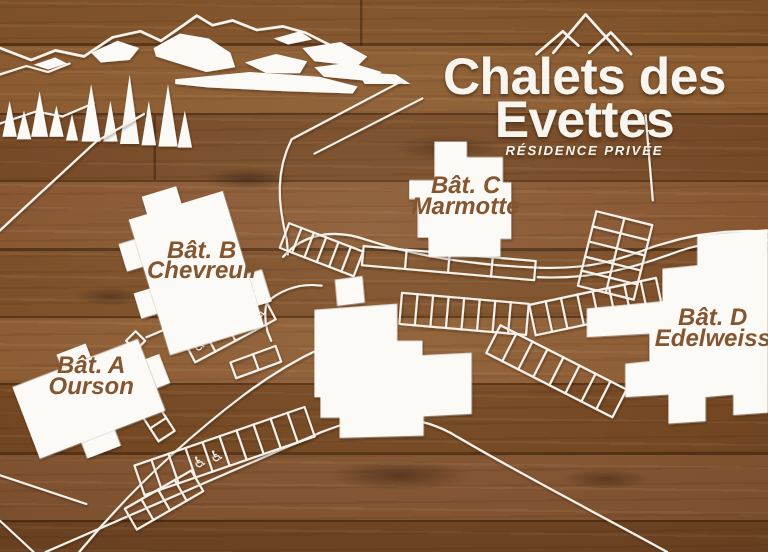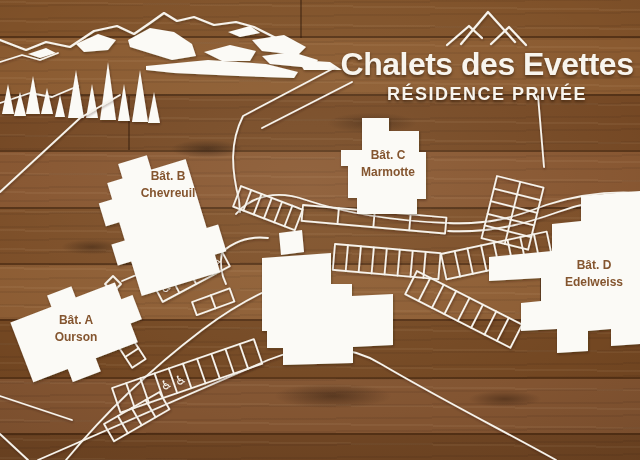--- a/index.html
+++ b/index.html
@@ -40,24 +40,24 @@
         #6f4523 435px,#6f4523 460px);
   }
   .vseam{position:absolute;width:2px;background:rgba(48,26,10,0.45);}
   svg.linework{position:absolute;left:0;top:0;}
   .white-stroke{stroke:#f7f3ec;fill:none;stroke-width:1.8;stroke-linecap:round;stroke-linejoin:round;}
   .white-fill{fill:#fbfaf6;stroke:none;}
   .ridge{stroke-width:2.2;}
   .wheel{fill:#f7f3ec;font-size:13px;font-weight:bold;text-anchor:middle;font-family:"DejaVu Sans",sans-serif;}
   .title-block{position:absolute;left:334px;top:46px;width:306px;text-align:center;color:#f8f5ee;
     text-shadow:0 2px 3px rgba(35,18,5,0.55);}
-  .title-block h1{margin:0;font-size:32px;line-height:36px;letter-spacing:-0.5px;font-weight:bold;}
-  .title-block .subtitle{margin-top:2px;font-size:18px;font-weight:bold;letter-spacing:1.5px;}
+  .title-block h1{margin:0;font-size:43px;line-height:36px;letter-spacing:-0.5px;font-weight:bold;}
+  .title-block .subtitle{margin-top:2px;font-size:11px;font-weight:bold;letter-spacing:1.5px;font-style:italic;}
   .bldg-label{position:absolute;transform:translateX(-50%);text-align:center;color:#84552f;
-    font-weight:bold;font-size:12px;line-height:17px;white-space:nowrap;}
+    font-weight:bold;font-size:20px;line-height:17px;white-space:nowrap;font-style:italic;}
 </style>
 </head>
 <body>
 
 <div class="sign">
 
   <div class="vseam" style="left:300px;top:0;height:38px;"></div>
   <div class="vseam" style="left:128px;top:96px;height:54px;"></div>
   <div class="vseam" style="left:540px;top:265px;height:54px;"></div>
   <div class="vseam" style="left:80px;top:321px;height:56px;"></div>
@@ -247,25 +247,25 @@
 
   <div class="title-block">
     <h1>Chalets des Evettes</h1>
     <div class="subtitle">RÉSIDENCE PRIVÉE</div>
   </div>
 
   <div class="bldg-label" style="left:388px;top:147px;">
     <div>Bât. C</div>
     <div>Marmotte</div>
   </div>
-  <div class="bldg-label" style="left:168px;top:168px;">
+  <div class="bldg-label" style="left:168px;top:201px;">
     <div>Bât. B</div>
     <div>Chevreuil</div>
   </div>
-  <div class="bldg-label" style="left:76px;top:312px;">
+  <div class="bldg-label" style="left:76px;top:297px;">
     <div>Bât. A</div>
     <div>Ourson</div>
   </div>
   <div class="bldg-label" style="left:594px;top:257px;">
     <div>Bât. D</div>
     <div>Edelweiss</div>
   </div>
 
 </div>
 

